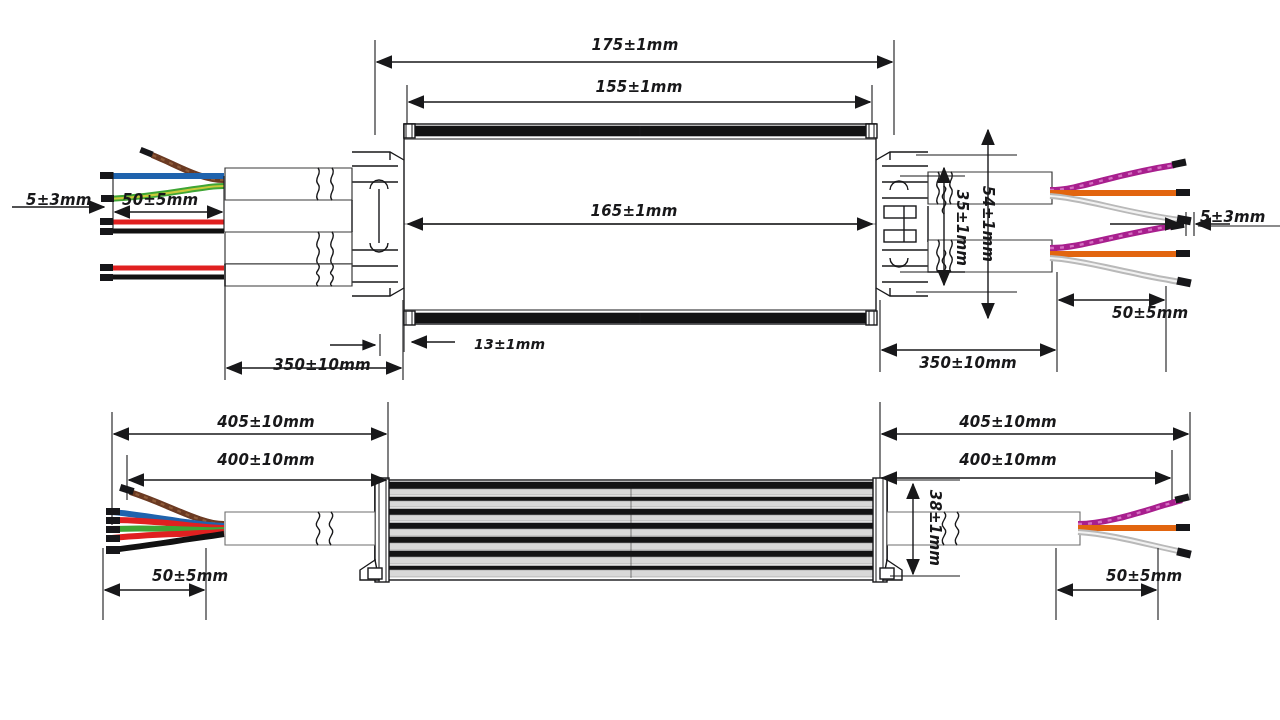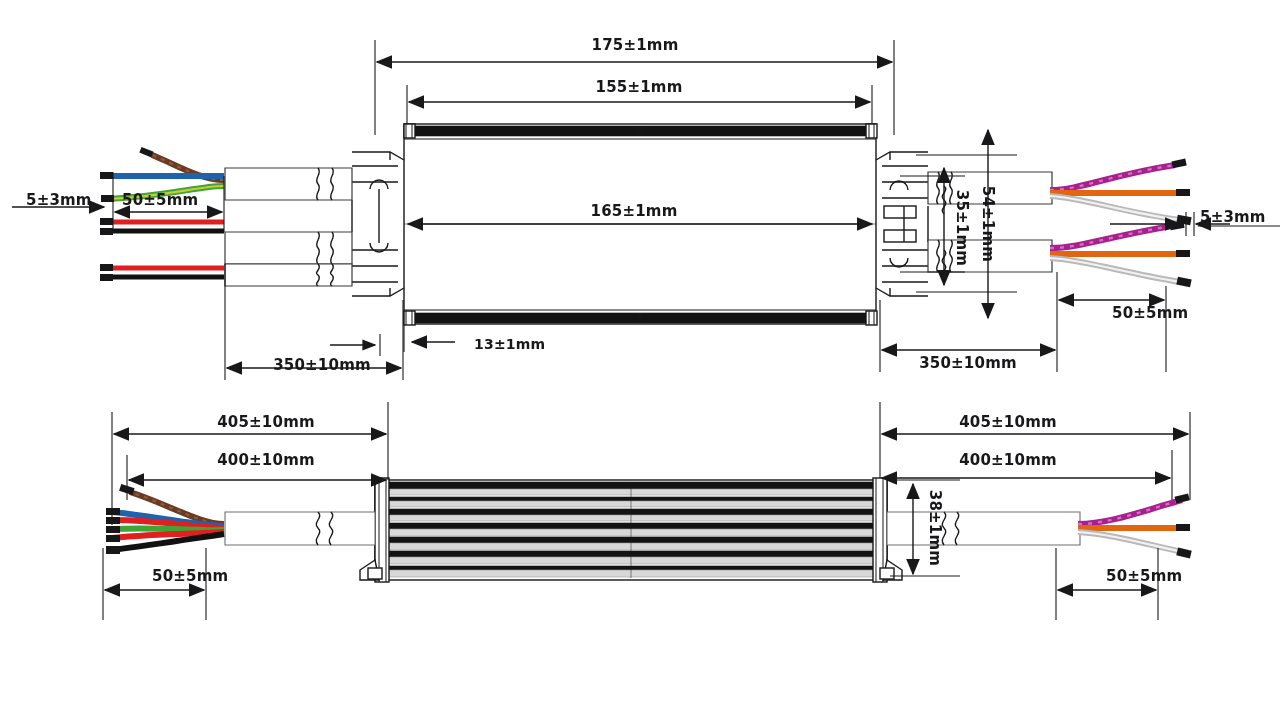--- a/index.html
+++ b/index.html
@@ -4,21 +4,21 @@
 <style>
   * { box-sizing: border-box; }
   html, body { margin: 0; padding: 0; }
   body {
     width: 1280px; height: 720px;
     background: #ffffff;
     font-family: "DejaVu Sans", "Liberation Sans", sans-serif;
     overflow: hidden;
     position: relative;
   }
-  #stage { position: absolute; inset: 0; width: 1280px; height: 720px; }
+  #stage { position: absolute; inset: 0; width: 1280px; height: 720px; font-style: italic; }
   svg#drawing { position: absolute; left: 0; top: 0; width: 1280px; height: 720px; }
   .dimtext {
     font-family: "DejaVu Sans", "Liberation Sans", sans-serif;
     font-size: 15px;
     font-weight: 600;
     fill: #18181a;
     letter-spacing: 0.2px;
   }
   .dimtext.small { font-size: 14px; }
   .ln { stroke: #18181a; fill: none; }

